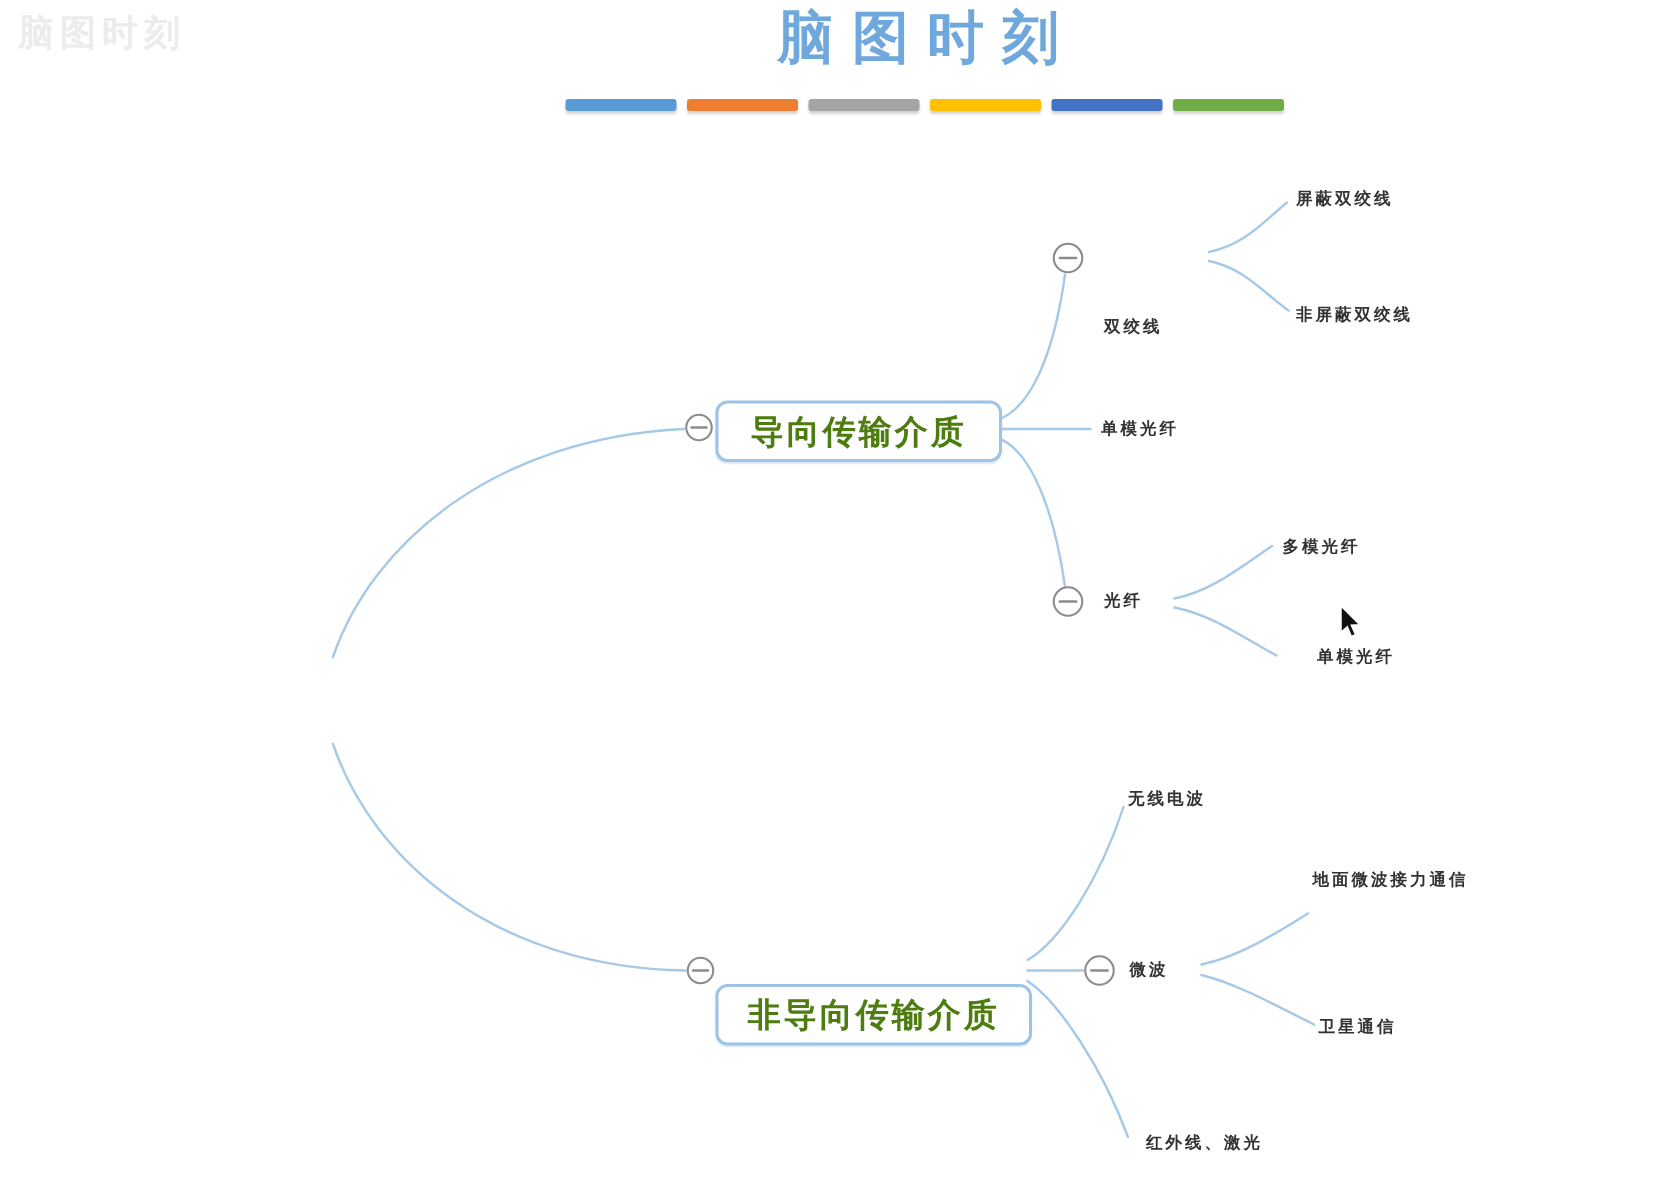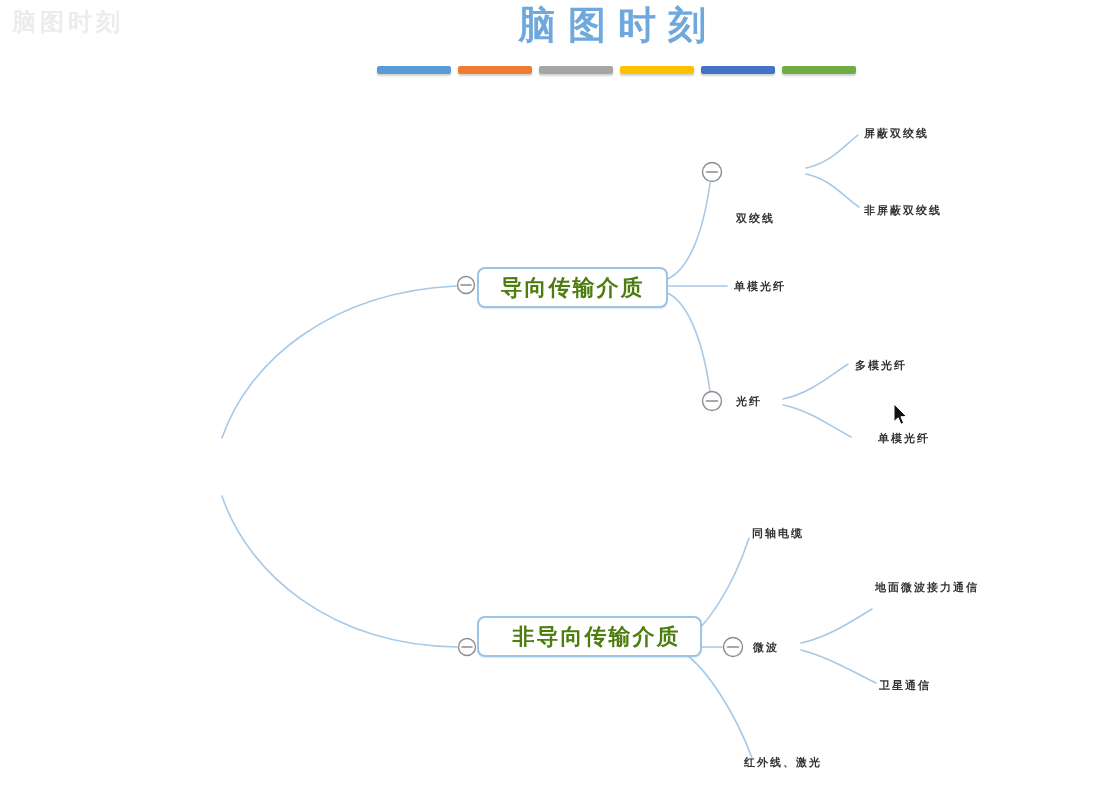--- a/index.html
+++ b/index.html
@@ -35,21 +35,21 @@
 
   .node-box{
     position:absolute;background:#fff;
     border:2px solid var(--node-border);border-radius:8px;
     display:flex;align-items:center;justify-content:center;
     font-weight:bold;font-size:22px;letter-spacing:2px;color:#4d7c0f;
     box-shadow:0 1px 1px rgba(157,195,230,0.35);
     white-space:nowrap;
   }
   #box-guided{left:477px;top:267px;width:187px;height:37px;}
-  #box-unguided{left:477px;top:616px;width:207px;height:37px;padding-left:14px;}
+  #box-unguided{left:477px;top:656px;width:207px;height:37px;}
   #root-node{
     left:135px;top:437px;width:168px;height:60px;
     background:var(--root-fill);border:3.5px solid var(--root-border);
     border-radius:10px;color:#fff;font-size:21px;letter-spacing:3px;
     box-shadow:1px 2px 3px rgba(0,0,0,0.12);
   }
 
   .lbl{
     position:absolute;font-weight:bold;font-size:11px;letter-spacing:2px;
     color:var(--leaf-text);white-space:nowrap;line-height:19px;
@@ -58,21 +58,21 @@
   #lbl-pingbi{left:864px;top:124px;}
   #lbl-feipingbi{left:864px;top:201px;}
   #lbl-tongzhou{left:734px;top:277px;}
   #lbl-guangxian{left:736px;top:392px;text-align:center;}
   #lbl-duomo{left:855px;top:356px;}
   #lbl-danmo{left:878px;top:429px;}
   #lbl-wuxian{left:752px;top:524px;}
   #lbl-weibo{left:753px;top:638px;}
   #lbl-dimian{left:875px;top:578px;}
   #lbl-weixing{left:879px;top:676px;text-align:center;}
-  #lbl-hongwai{left:744px;top:753px;}
+  #lbl-hongwai{left:764px;top:753px;}
 
   .cursor{position:absolute;left:893px;top:404px;}
 </style>
 </head>
 <body>
 
 <div class="stage">
 
   <div class="watermark">脑图时刻</div>
 
@@ -134,21 +134,21 @@
   <div class="node-box" id="box-guided">导向传输介质</div>
   <div class="node-box" id="box-unguided">非导向传输介质</div>
 
   <div class="lbl" id="lbl-shuangjiao">双绞线</div>
   <div class="lbl" id="lbl-pingbi">屏蔽双绞线</div>
   <div class="lbl" id="lbl-feipingbi">非屏蔽双绞线</div>
   <div class="lbl" id="lbl-tongzhou">单模光纤</div>
   <div class="lbl" id="lbl-guangxian">光纤</div>
   <div class="lbl" id="lbl-duomo">多模光纤</div>
   <div class="lbl" id="lbl-danmo">单模光纤</div>
-  <div class="lbl" id="lbl-wuxian">同轴电缆</div>
+  <div class="lbl" id="lbl-wuxian">无线电波</div>
   <div class="lbl" id="lbl-weibo">微波</div>
   <div class="lbl" id="lbl-dimian">地面微波接力通信</div>
   <div class="lbl" id="lbl-weixing">卫星通信</div>
   <div class="lbl" id="lbl-hongwai">红外线、激光</div>
 
   <svg class="cursor" width="18" height="24" viewBox="0 0 18 24">
     <path d="M1,0 L1,17.5 L5.2,13.8 L7.9,20.3 L10.7,19.1 L7.9,12.8 L13.5,12.5 Z" fill="#111111" stroke="#ffffff" stroke-width="1"></path>
   </svg>
 
 </div>

